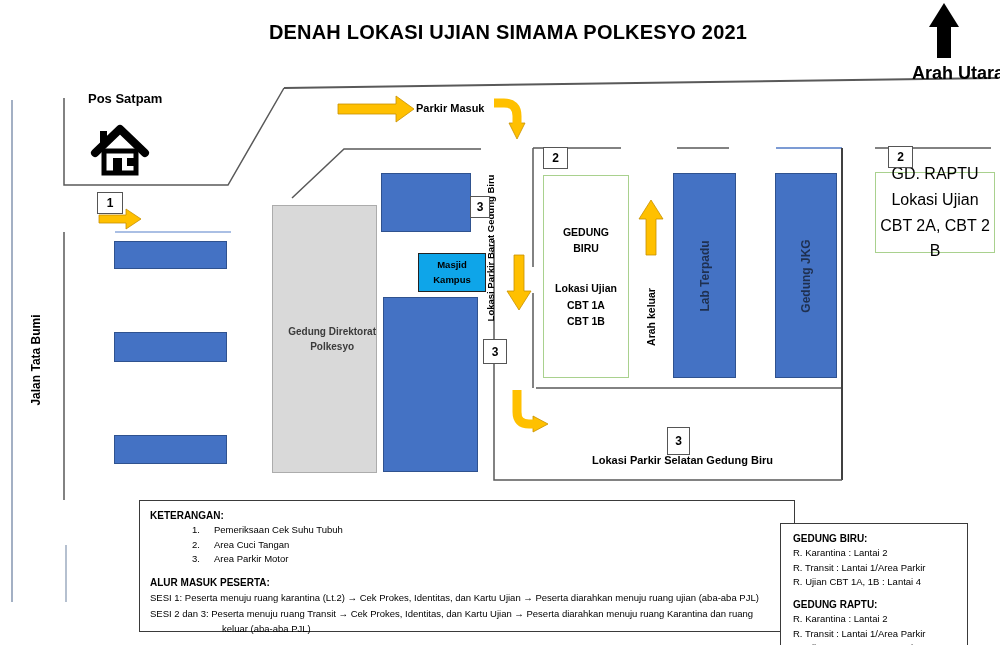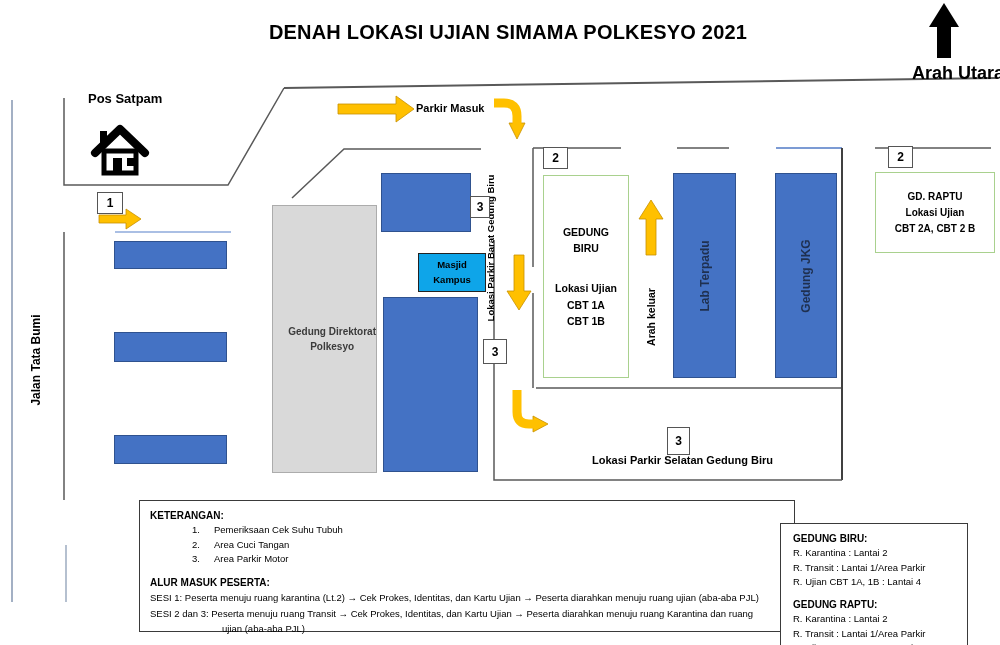--- a/index.html
+++ b/index.html
@@ -11,21 +11,21 @@
   .grayb{background:#D9D9D9;border:1px solid #ACACAC;display:flex;align-items:center;justify-content:flex-end;}
   .greenbox{background:#fff;border:1.5px solid #A9D18E;display:flex;flex-direction:column;align-items:center;justify-content:center;text-align:center;}
   .whitebox{background:#0ea5e9;border:1.5px solid #222;display:flex;flex-direction:column;align-items:center;justify-content:center;text-align:center;}
   .marker{position:absolute;z-index:5;background:#fff;border:1.5px solid #555;display:flex;align-items:center;justify-content:center;
           font-size:12px;font-weight:bold;box-sizing:border-box;}
   .lbl{position:absolute;z-index:4;font-weight:bold;white-space:nowrap;}
   .vlabel{position:absolute;z-index:4;font-weight:bold;white-space:nowrap;transform:translate(-50%,-50%) rotate(-90deg);}
   .title{position:absolute;z-index:4;width:100%;text-align:center;font-weight:bold;font-size:20px;letter-spacing:.2px;}
   .direktorat-label{font-size:10px;font-weight:600;color:#3b3b3b;text-align:center;line-height:1.5;}
   .biru-text{font-size:10.5px;font-weight:bold;line-height:1.55;}
-  .raptu-text{font-size:10px;font-weight:bold;line-height:1.6;}
+  .raptu-text{font-size:16px;font-weight:normal;line-height:1.6;}
   .masjid-text{font-size:9.5px;font-weight:bold;line-height:1.5;}
   .panel{position:absolute;z-index:6;box-sizing:border-box;background:#fff;border:1.5px solid #3a3a3a;font-size:9.5px;line-height:1.5;}
   .panel b{font-size:10px;}
   .leg-item{display:flex;}
   .leg-num{width:22px;text-align:right;margin-left:28px;}
   .leg-text{margin-left:14px;}
   .sesi{margin-top:1px;}
   .sesi-cont{padding-left:72px;}
   .info-line{white-space:nowrap;}
 </style>
@@ -148,21 +148,21 @@
       <span class="leg-text">Area Cuci Tangan</span>
     </div>
     <div class="leg-item">
       <span class="leg-num">3.</span>
       <span class="leg-text">Area Parkir Motor</span>
     </div>
     <div style="height:9px;"></div>
     <b>ALUR MASUK PESERTA:</b>
     <div class="sesi">SESI 1: Peserta menuju ruang karantina (Lt.2) → Cek Prokes, Identitas, dan Kartu Ujian → Peserta diarahkan menuju ruang ujian (aba-aba PJL)</div>
     <div class="sesi">SESI 2 dan 3: Peserta menuju ruang Transit → Cek Prokes, Identitas, dan Kartu Ujian → Peserta diarahkan menuju ruang Karantina dan  ruang</div>
-    <div class="sesi sesi-cont">ujian (aba-aba PJL)</div>
+    <div class="sesi sesi-cont">keluar (aba-aba PJL)</div>
   </div>
 
   <div class="panel" style="left:780px;top:501px;width:188px;height:140px;padding:7px 12px;margin-top:22px;">
     <b>GEDUNG BIRU:</b>
     <div class="info-line">R. Karantina : Lantai 2</div>
     <div class="info-line">R. Transit : Lantai 1/Area Parkir</div>
     <div class="info-line">R. Ujian CBT 1A, 1B : Lantai 4</div>
     <div style="height:8px;"></div>
     <b>GEDUNG RAPTU:</b>
     <div class="info-line">R. Karantina : Lantai 2</div>

